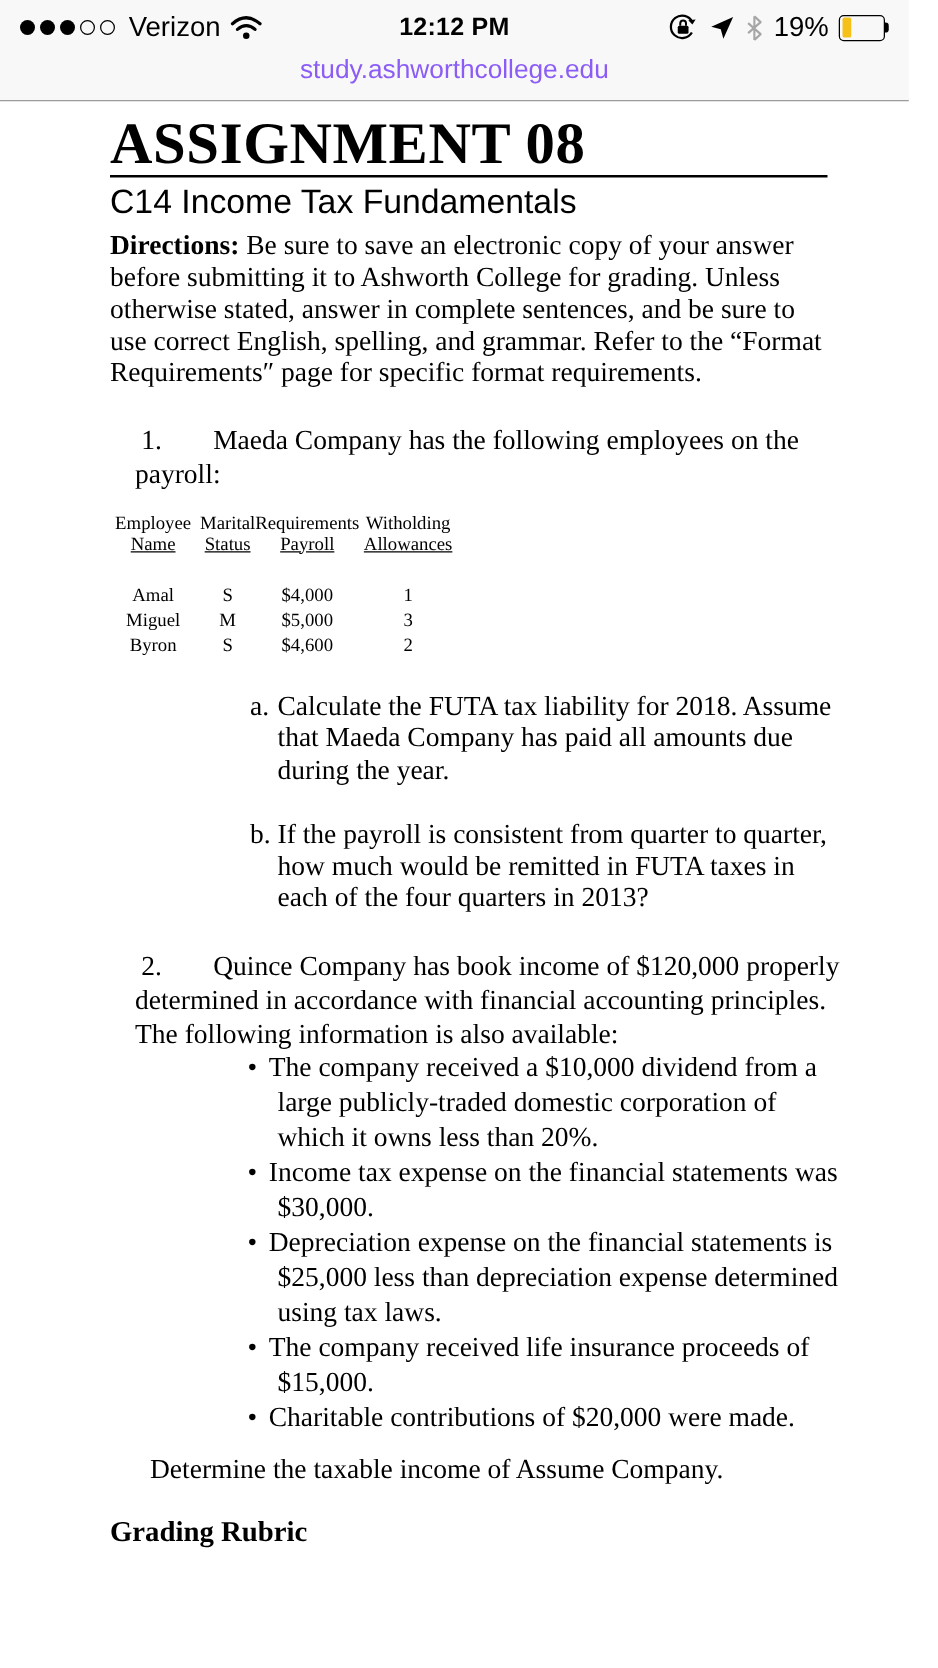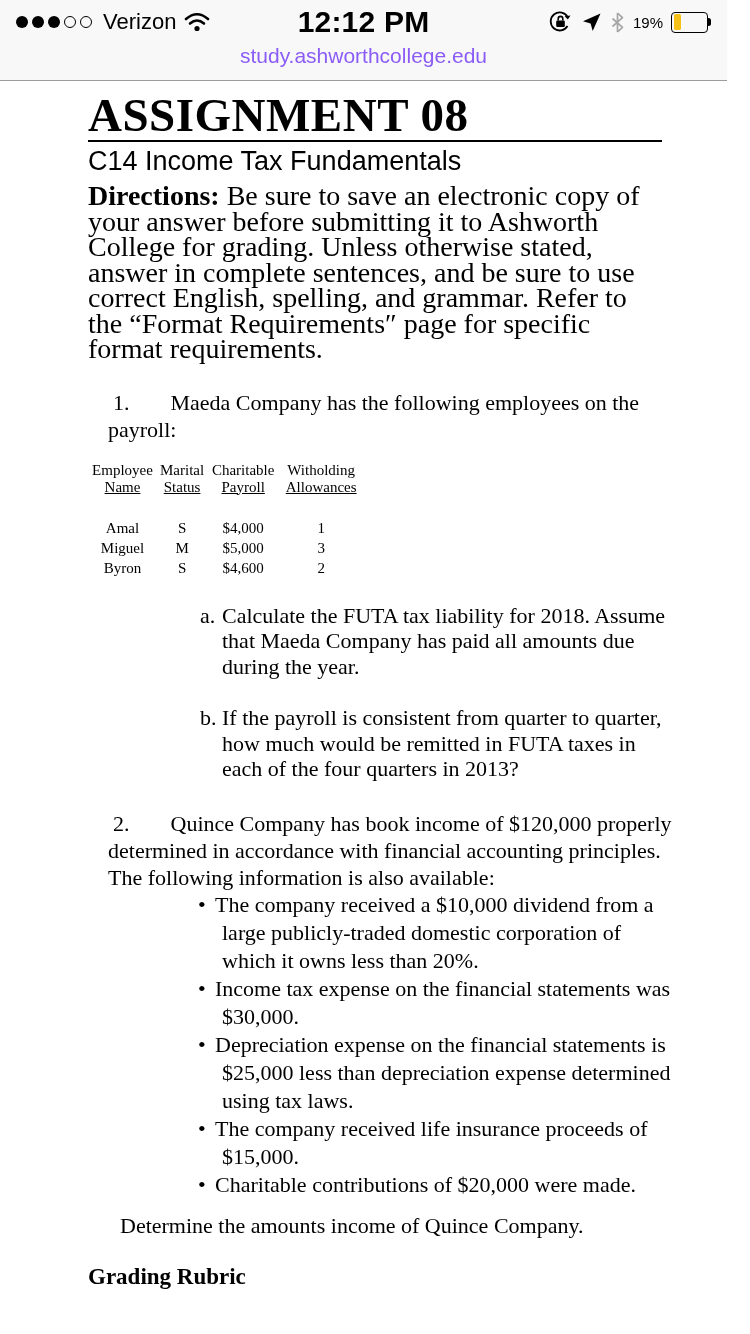--- a/index.html
+++ b/index.html
@@ -10,45 +10,45 @@
   .statusbar{
     width:727px; height:81px; background:#f8f8f8;
     border-bottom:1px solid #9c9c9c;
     font-family:"Liberation Sans","DejaVu Sans",sans-serif;
     padding-top:7px;
   }
   .sb-row{ position:relative; height:30px; padding:0 16px;
     display:flex; align-items:center; justify-content:space-between; }
   .sb-left,.sb-right{ display:flex; align-items:center; }
   .sb-center{ position:absolute; left:0; right:0; text-align:center;
-    font-size:30px; font-weight:700; letter-spacing:.2px; }
+    font-size:20px; font-weight:700; letter-spacing:.2px; }
   .dots{ display:inline-flex; align-items:center; margin-right:7px; }
   .dot{ width:12px; height:12px; border-radius:50%; margin-right:4px; display:inline-block; }
   .dot.f{ background:#000; }
   .dot.e{ border:1.5px solid #000; background:transparent; }
   .carrier{ font-size:22px; margin-right:8px; }
   .sb-icon{ display:inline-block; vertical-align:middle; }
   .sb-right > *{ margin-left:8px; }
-  .pct{ font-size:15px; }
+  .pct{ font-size:22px; }
   .batt{ position:relative; width:40px; height:21px; }
   .batt-body{ position:absolute; left:0; top:0; width:37px; height:21px;
     border:1.5px solid #000; border-radius:4px; }
   .batt-fill{ position:absolute; left:2.5px; top:2.5px; width:7px; height:16px;
     border-radius:1.5px; }
   .batt-nub{ position:absolute; right:0; top:6.5px; width:3px; height:8px;
     background:#000; border-radius:0 2.5px 2.5px 0; }
   .sb-url{ text-align:center; font-size:21px; color:#8b5cf6; margin-top:7px; }
 
   
   .page{ padding:12px 88px 0 88px; width:750px; }
   h1.title{ font-size:47px; font-weight:700; line-height:44px;
     padding-bottom:3px; border-bottom:2px solid #000; letter-spacing:.5px; }
   h2.subtitle{ font-family:"Liberation Sans","DejaVu Sans",sans-serif;
     font-weight:400; font-size:27px; line-height:30px; margin-top:4px; }
-  p.directions{ font-size:28px; line-height:25.5px; margin-top:7px; }
+  p.directions{ font-size:22px; line-height:25.5px; margin-top:7px; }
   p.directions b{ font-weight:700; }
 
   .num-item{ position:relative; margin-left:20px; margin-right:-10px;
     font-size:22px; line-height:27.5px; text-indent:5px; }
   .num-item .tab{ display:inline-block; width:41px; }
   .q1{ margin-top:27px; }
   .q2{ margin-top:28px; line-height:27px; }
 
   table.pay{ border-collapse:collapse; margin:18px 0 0 -3px;
     font-size:15px; }
@@ -137,21 +137,21 @@
       <tr>
         <th class="c1">
           <span>Employee</span>
           <span class="u">Name</span>
         </th>
         <th class="c2">
           <span>Marital</span>
           <span class="u">Status</span>
         </th>
         <th class="c3">
-          <span>Charitable</span>
+          <span>Requirements</span>
           <span class="u">Payroll</span>
         </th>
         <th class="c4">
           <span>Witholding</span>
           <span class="u">Allowances</span>
         </th>
       </tr>
     </thead>
     <tbody>
       <tr class="gap">
@@ -186,16 +186,16 @@
   <div class="num-item q2"><span class="num">2.</span><span class="tab"></span><span>Quince Company has book income of $120,000 properly determined in accordance with financial accounting principles. The following information is also available:</span></div>
 
   <ul class="bullets">
     <li class="bullet-item"><span class="mark">•</span><span>The company received a $10,000 dividend from a large publicly-traded domestic corporation of which it owns less than 20%.</span></li>
     <li class="bullet-item"><span class="mark">•</span><span>Income tax expense on the financial statements was $30,000.</span></li>
     <li class="bullet-item"><span class="mark">•</span><span>Depreciation expense on the financial statements is $25,000 less than depreciation expense determined using tax laws.</span></li>
     <li class="bullet-item"><span class="mark">•</span><span>The company received life insurance proceeds of $15,000.</span></li>
     <li class="bullet-item"><span class="mark">•</span><span>Charitable contributions of $20,000 were made.</span></li>
   </ul>
 
-  <p class="plain-line closing">Determine the amounts income of Quince Company.</p>
+  <p class="plain-line closing">Determine the taxable income of Assume Company.</p>
 
   <h3 class="rubric">Grading Rubric</h3>
 </main>
 
 </body></html>

